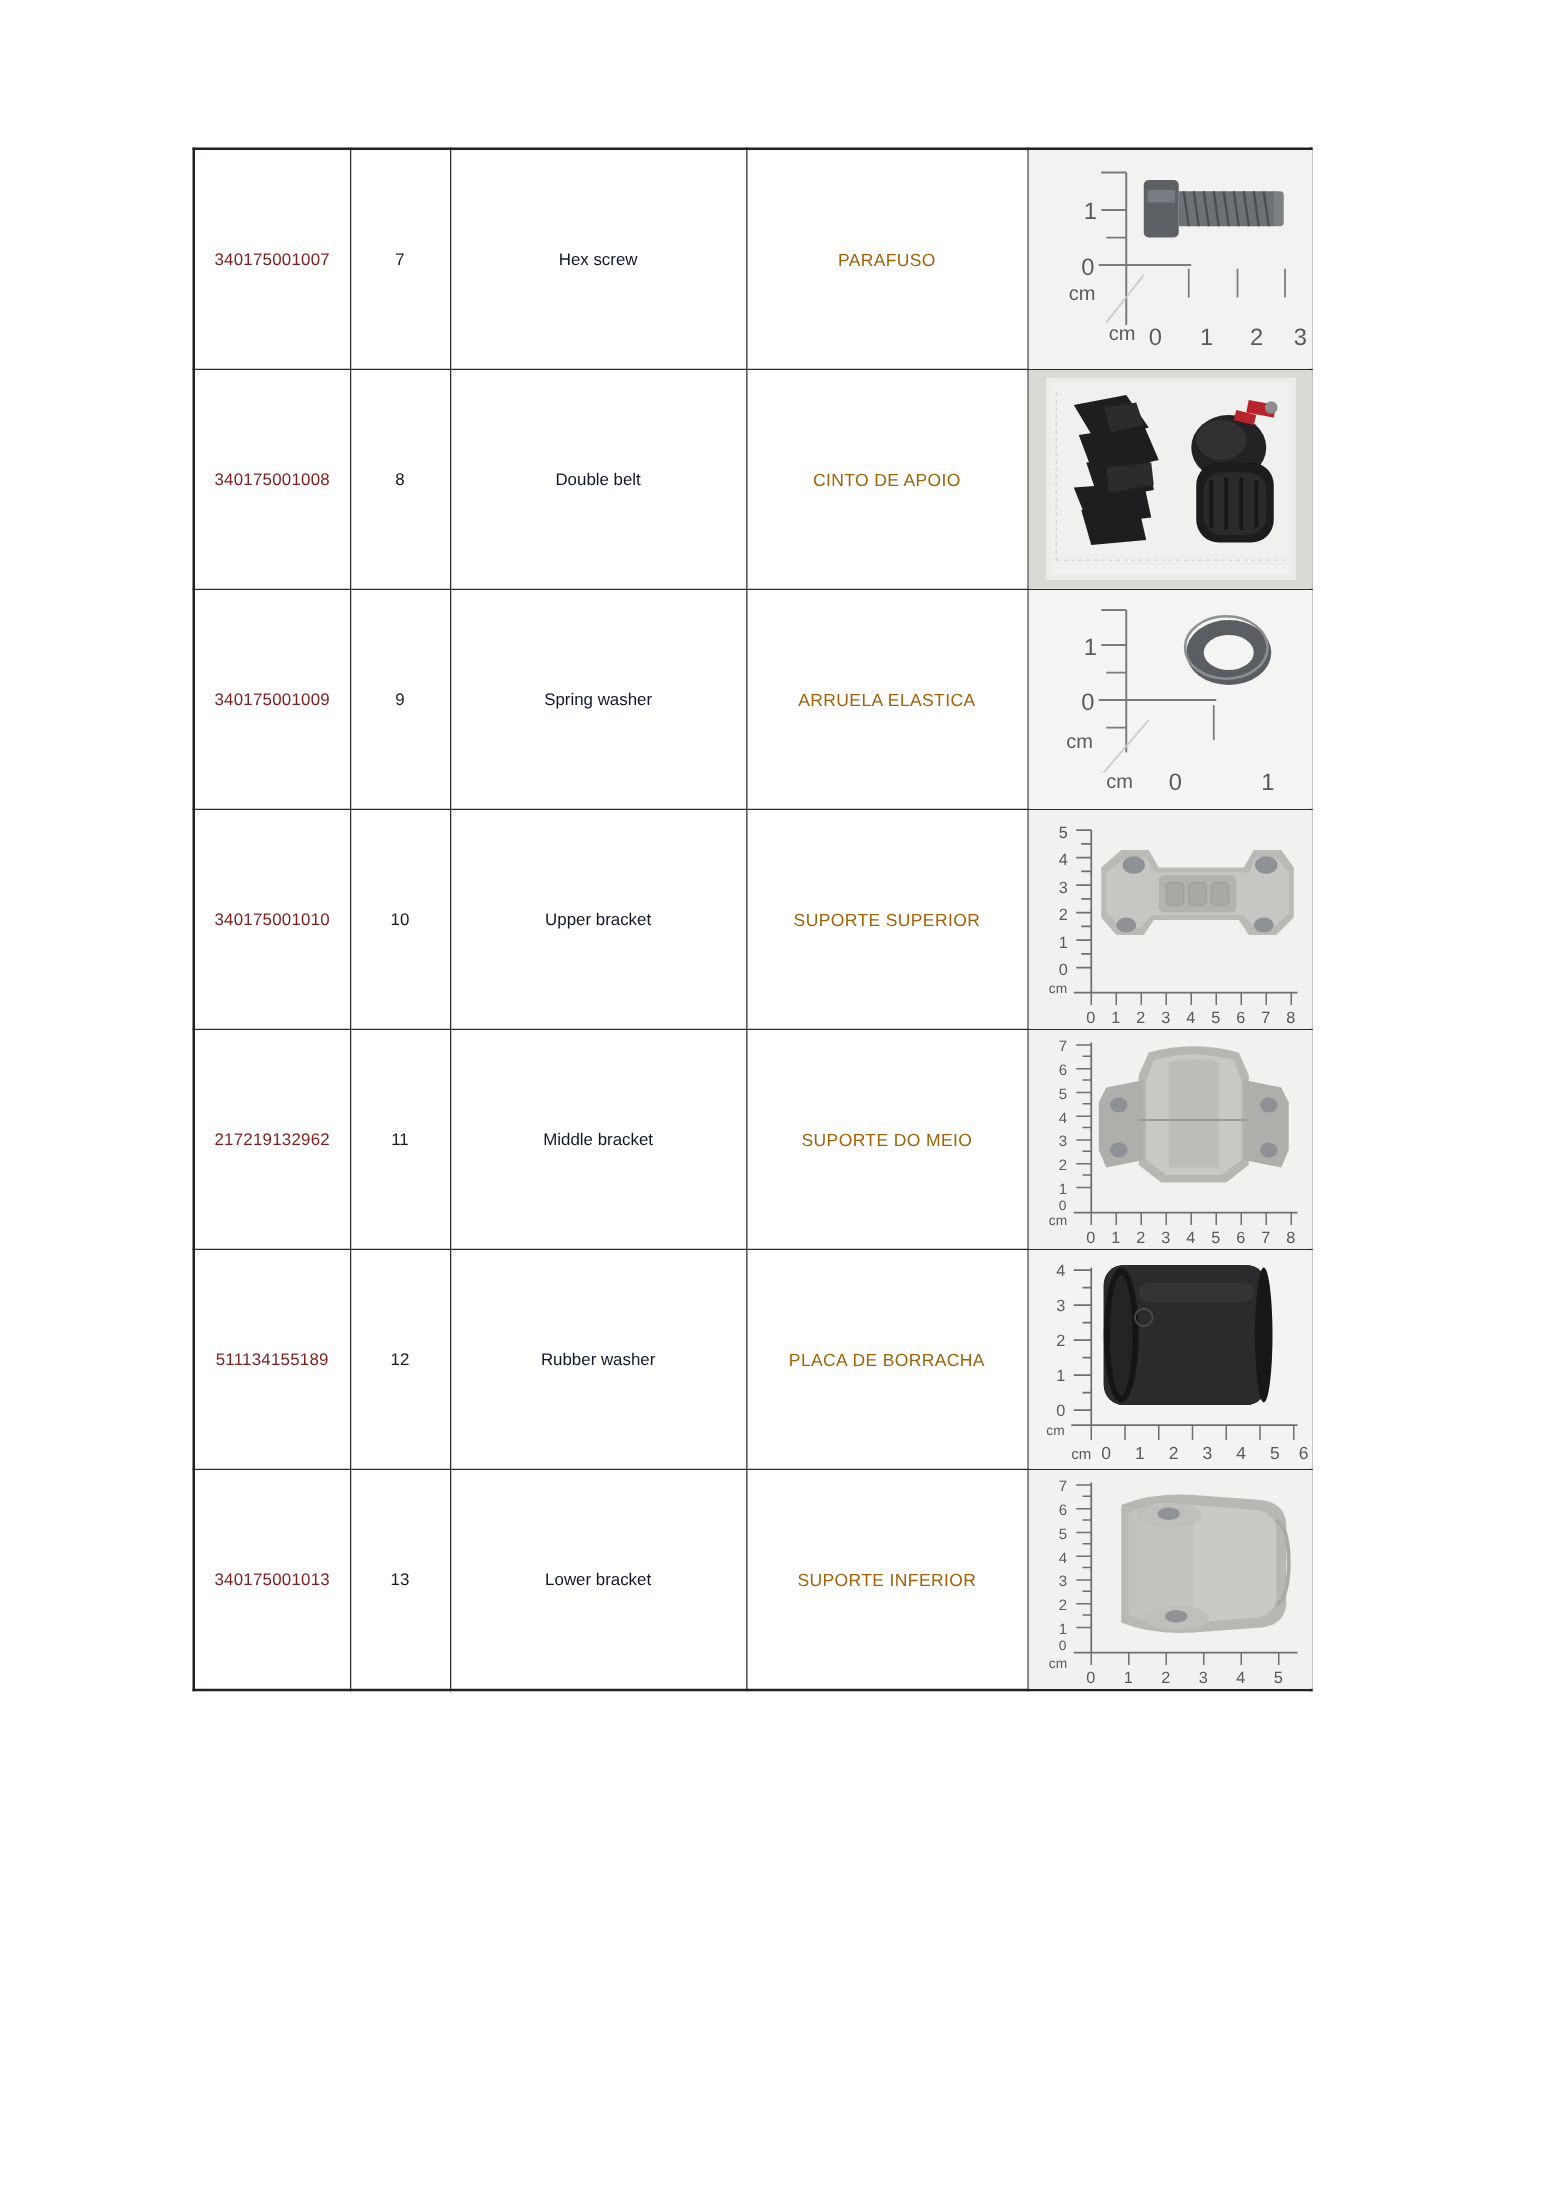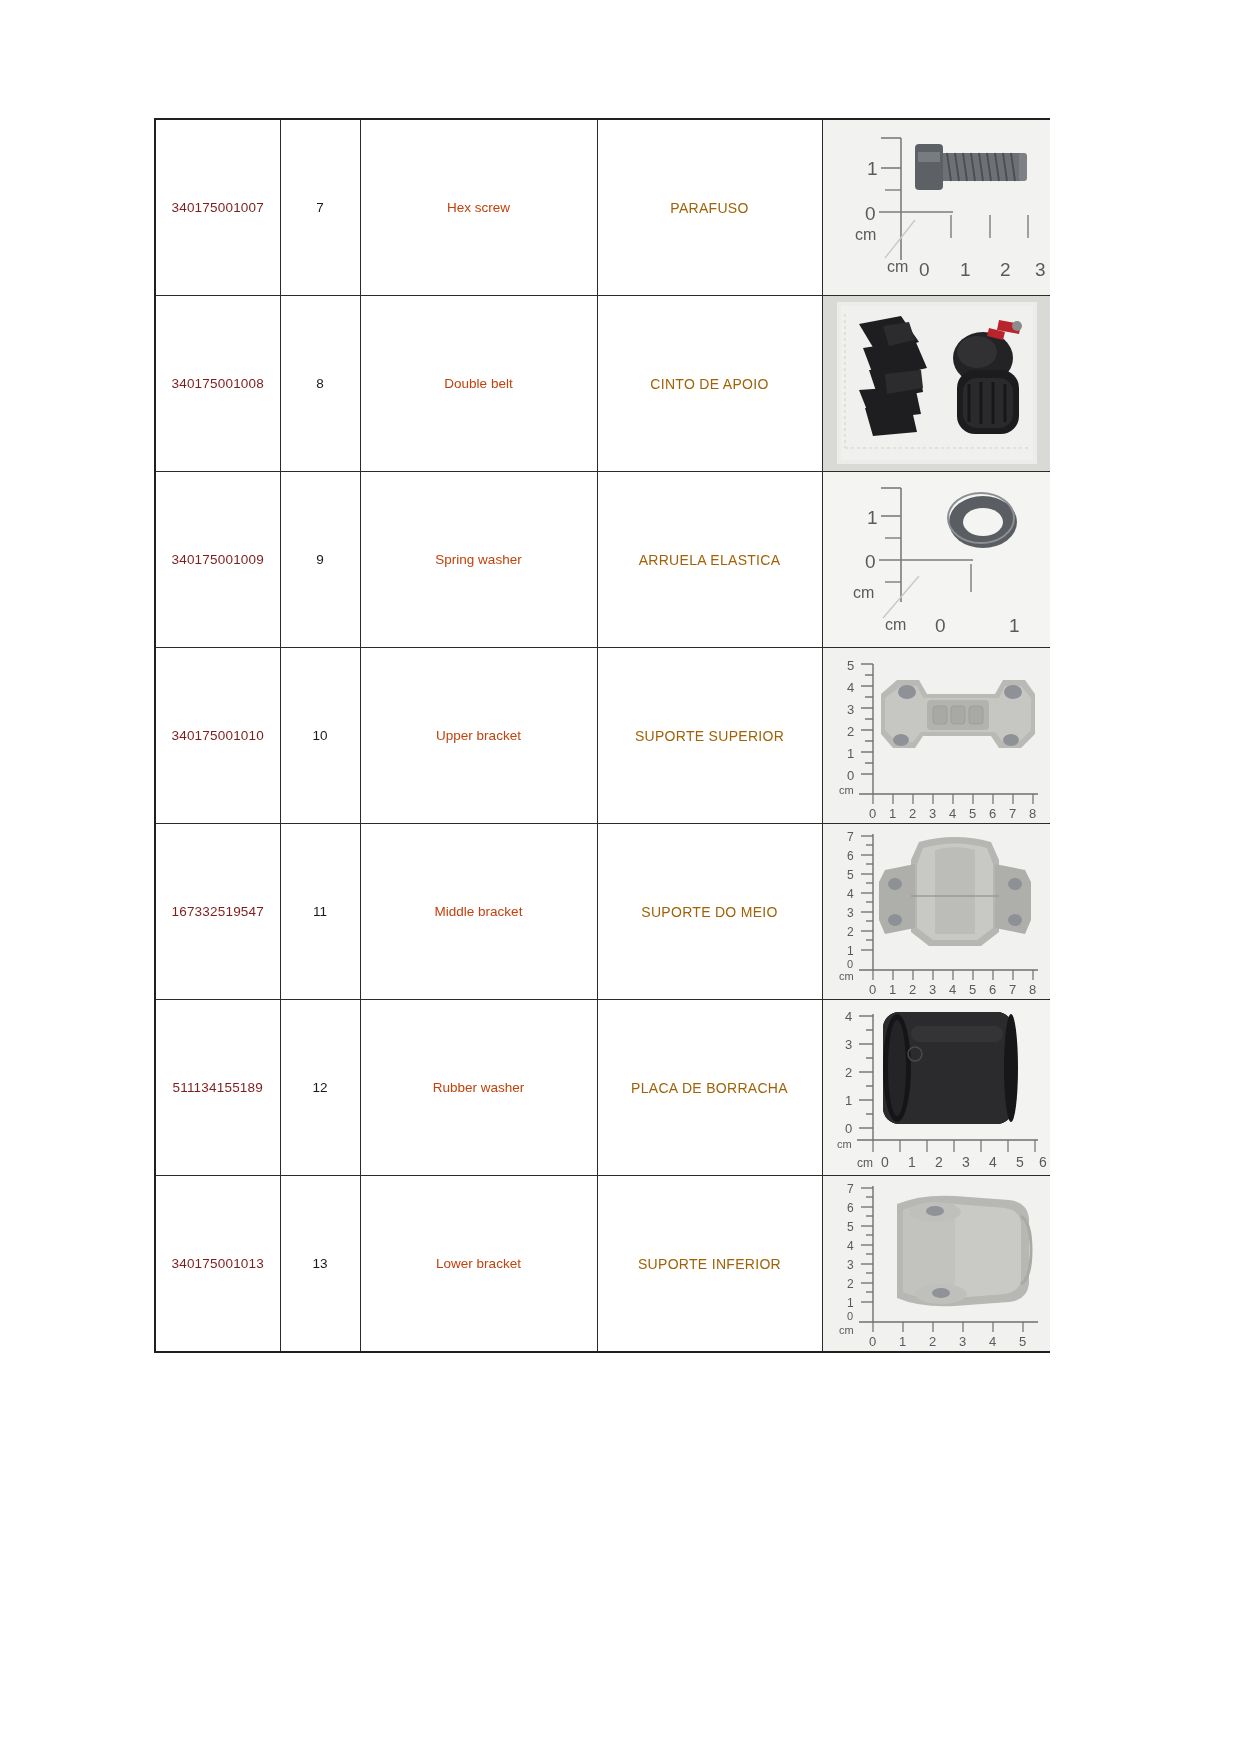--- a/index.html
+++ b/index.html
@@ -50,21 +50,21 @@
     font-size: 13.5px;
     letter-spacing: 0.2px;
     color: #7f1d1d;
   }
   .cell-item {
     font-size: 13.5px;
     color: #1a1a1a;
   }
   .cell-en {
     font-size: 13.5px;
-    color: #c2410c;
+    color: #0f172a;
   }
   .cell-pt {
     font-size: 14px;
     color: #a16207;
     letter-spacing: 0.3px;
   }
   .cell-img {
     padding: 0;
     vertical-align: top;
   }
@@ -307,21 +307,21 @@
                 <ellipse cx="190" cy="44" rx="9" ry="7"></ellipse>
                 <ellipse cx="78" cy="92" rx="8" ry="6"></ellipse>
                 <ellipse cx="188" cy="92" rx="8" ry="6"></ellipse>
               </g>
             </svg>
           </div>
         </td>
       </tr>
 
       <tr>
-        <td class="cell-pn">167332519547</td>
+        <td class="cell-pn">217219132962</td>
         <td class="cell-item">11</td>
         <td class="cell-en">Middle bracket</td>
         <td class="cell-pt">SUPORTE DO MEIO</td>
         <td class="cell-img">
           <div class="photo">
             <svg viewBox="0 0 227 175" preserveAspectRatio="none">
               <rect x="0" y="0" width="227" height="175" fill="#f1f1ef"></rect>
               <line x1="50" y1="10" x2="50" y2="146" stroke="#6f6f6f" stroke-width="1.4"></line>
               <g stroke="#6f6f6f" stroke-width="1.3">
                 <line x1="38" y1="12" x2="50" y2="12"></line>

